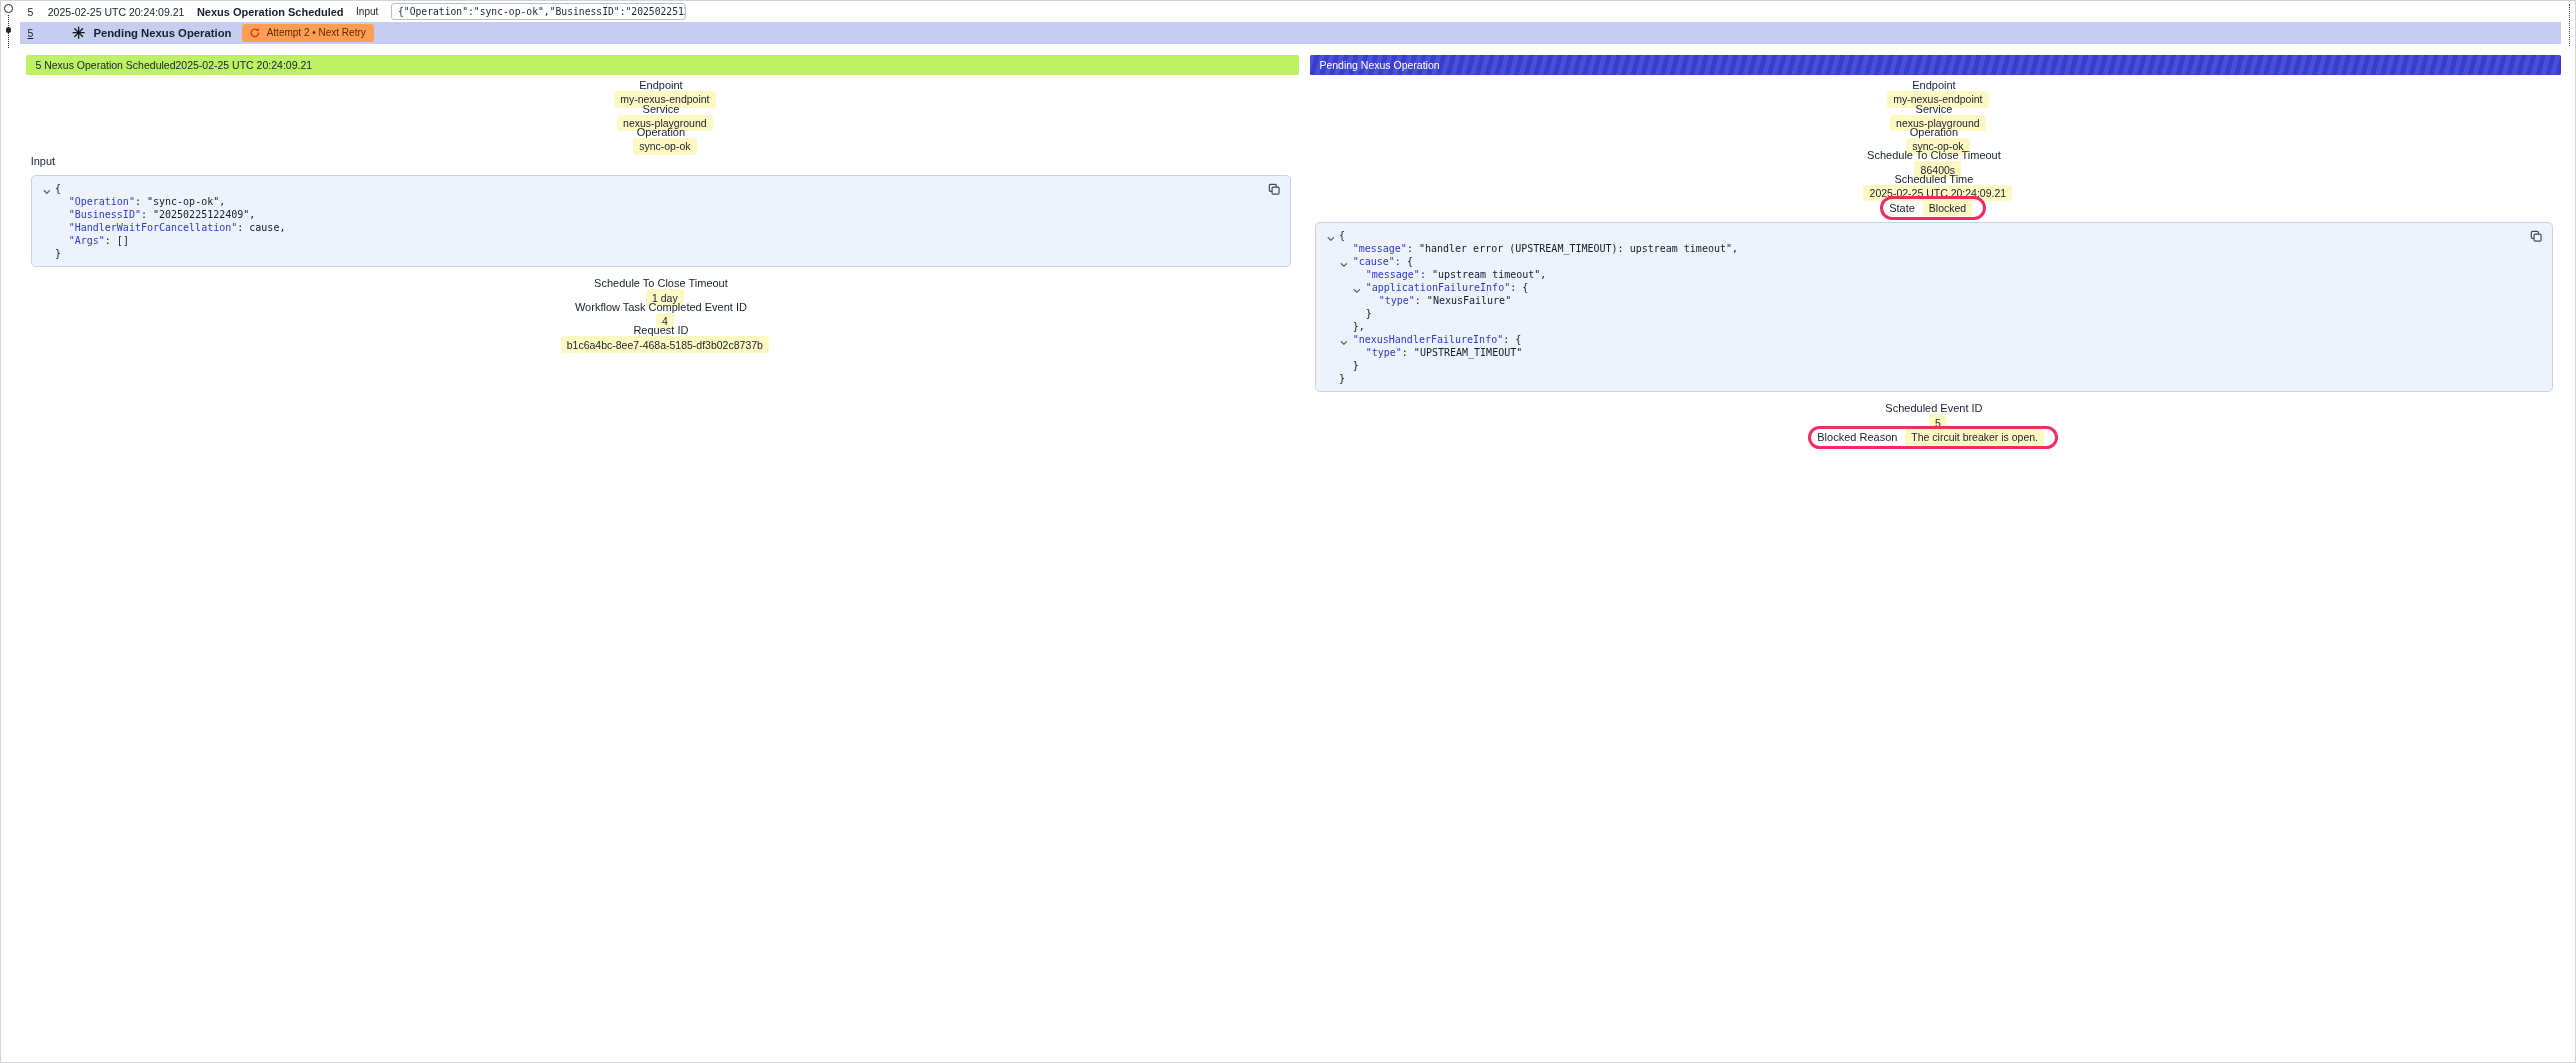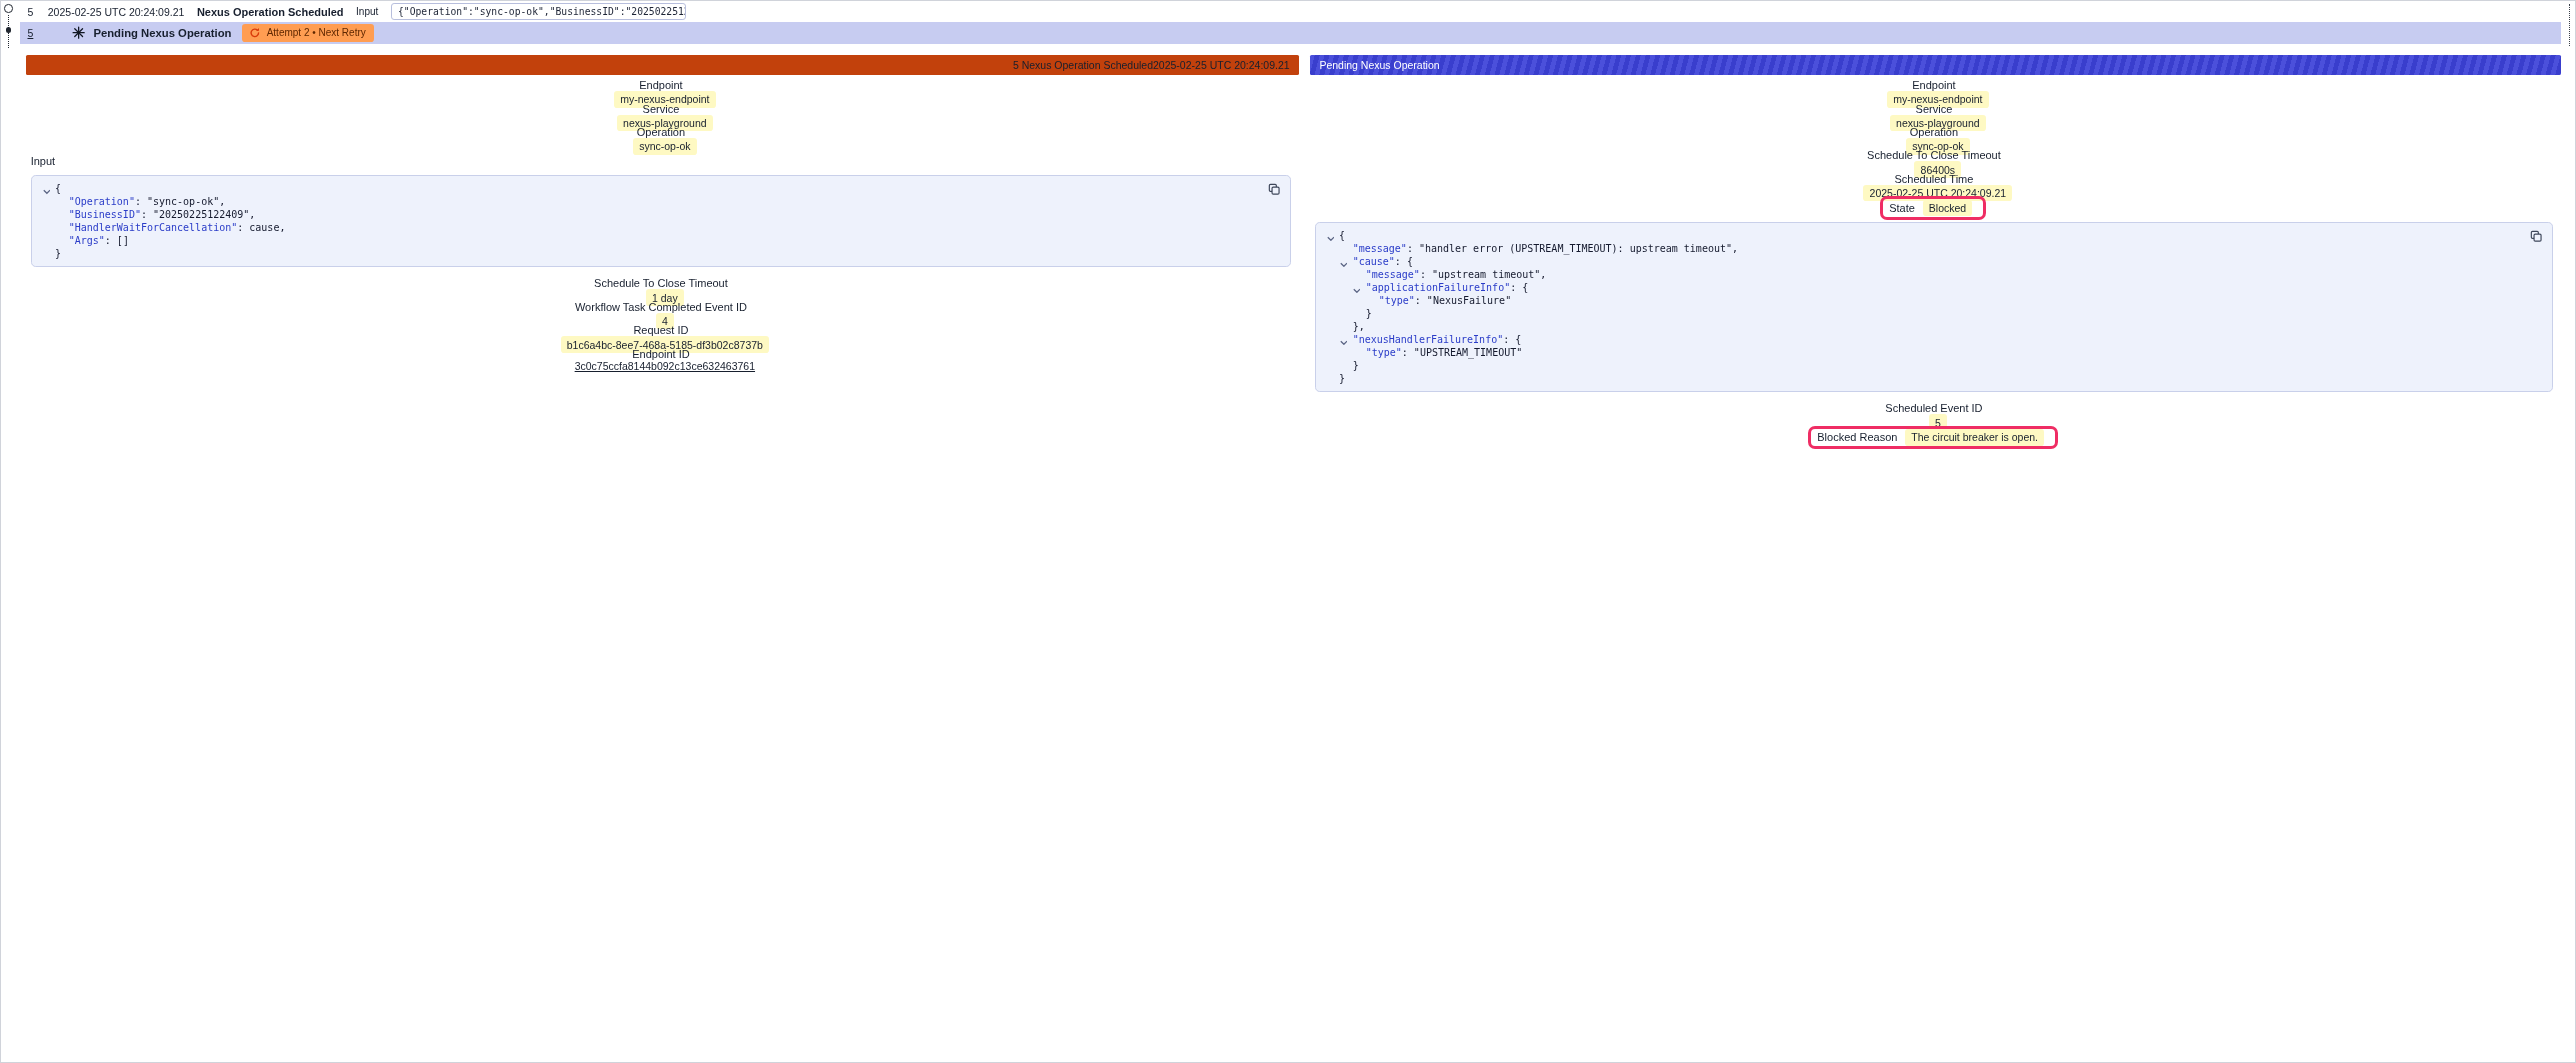--- a/index.html
+++ b/index.html
@@ -47,39 +47,39 @@
     margin-left:11px; display:inline-flex; align-items:center; gap:5.5px;
     background:#ff9d52; border-radius:3.1px; padding:2.3px 7.8px 3.1px 7px;
     color:#5f2700; font-size:10px; font-weight:500;
   }
 
   
   .main { display:flex; gap:11px; margin:11px 14px 0 25px; align-items:flex-start; }
   .panel-left  { width:1273px; flex:none; }
   .panel-right { flex:1; min-width:0; }
   .panel-header {
-    height:19.5px; display:flex; align-items:center; justify-content:flex-end;
-    padding:0 9.4px; background:#c2410c; font-size:10.5px; color:#171f2e; border-radius:1.6px;
+    height:19.5px; display:flex; align-items:center; justify-content:flex-start;
+    padding:0 9.4px; background:#bef264; font-size:10.5px; color:#171f2e; border-radius:1.6px;
   }
   .panel-header.striped {
     background: repeating-linear-gradient(105deg, #4b50db 0 4.7px, #393ecd 4.7px 9.4px);
     color:#ffffff; justify-content:flex-start; font-weight:500;
   }
   .panel-body { padding:4.7px 0 0 4.7px; }
 
   .field-row { height:23.4px; display:flex; align-items:center; font-size:11px;flex-direction:column; }
   .field-label { margin-right:7.8px; white-space:nowrap; }
   .badge {
     background:#fef9c3; border-radius:3.1px; padding:2.3px 6.2px;
     font-size:10.5px; white-space:nowrap;
   }
   .link-value { text-decoration:underline; font-size:10.5px; cursor:pointer; }
   .annotated {
     display:inline-flex; align-items:center; height:28px;
-    border:3.1px solid #ef2d64; border-radius:7px;
+    border:3.1px solid #ef2d64; border-radius:13px;
     padding:0 11px 0 6.2px; margin-left:-9.4px;
     background:transparent;
   }
   .section-label { height:23.4px; display:flex; align-items:center; font-size:11px; }
 
   .code-block {
     position:relative; background:#eef2fc; border:0.8px solid #c9d0ea; border-radius:4.7px;
     padding:6.2px 34px 6.2px 0; margin:2.3px 7.8px 10px 0;
   }
   .code-line {
@@ -183,24 +183,20 @@
               <span class="badge">1 day</span>
             </div>
             <div class="field-row">
               <span class="field-label">Workflow Task Completed Event ID</span>
               <span class="badge">4</span>
             </div>
             <div class="field-row">
               <span class="field-label">Request ID</span>
               <span class="badge">b1c6a4bc-8ee7-468a-5185-df3b02c8737b</span>
             </div>
-            <div class="field-row">
-              <span class="field-label">Endpoint ID</span>
-              <span class="link-value">3c0c75ccfa8144b092c13ce632463761</span>
-            </div>
           </div>
       </div>
     </section>
 
     <section class="panel-right">
       <header class="panel-header striped">
         <span>Pending Nexus Operation</span>
       </header>
       <div class="panel-body">
         <div id="right-fields-top">

